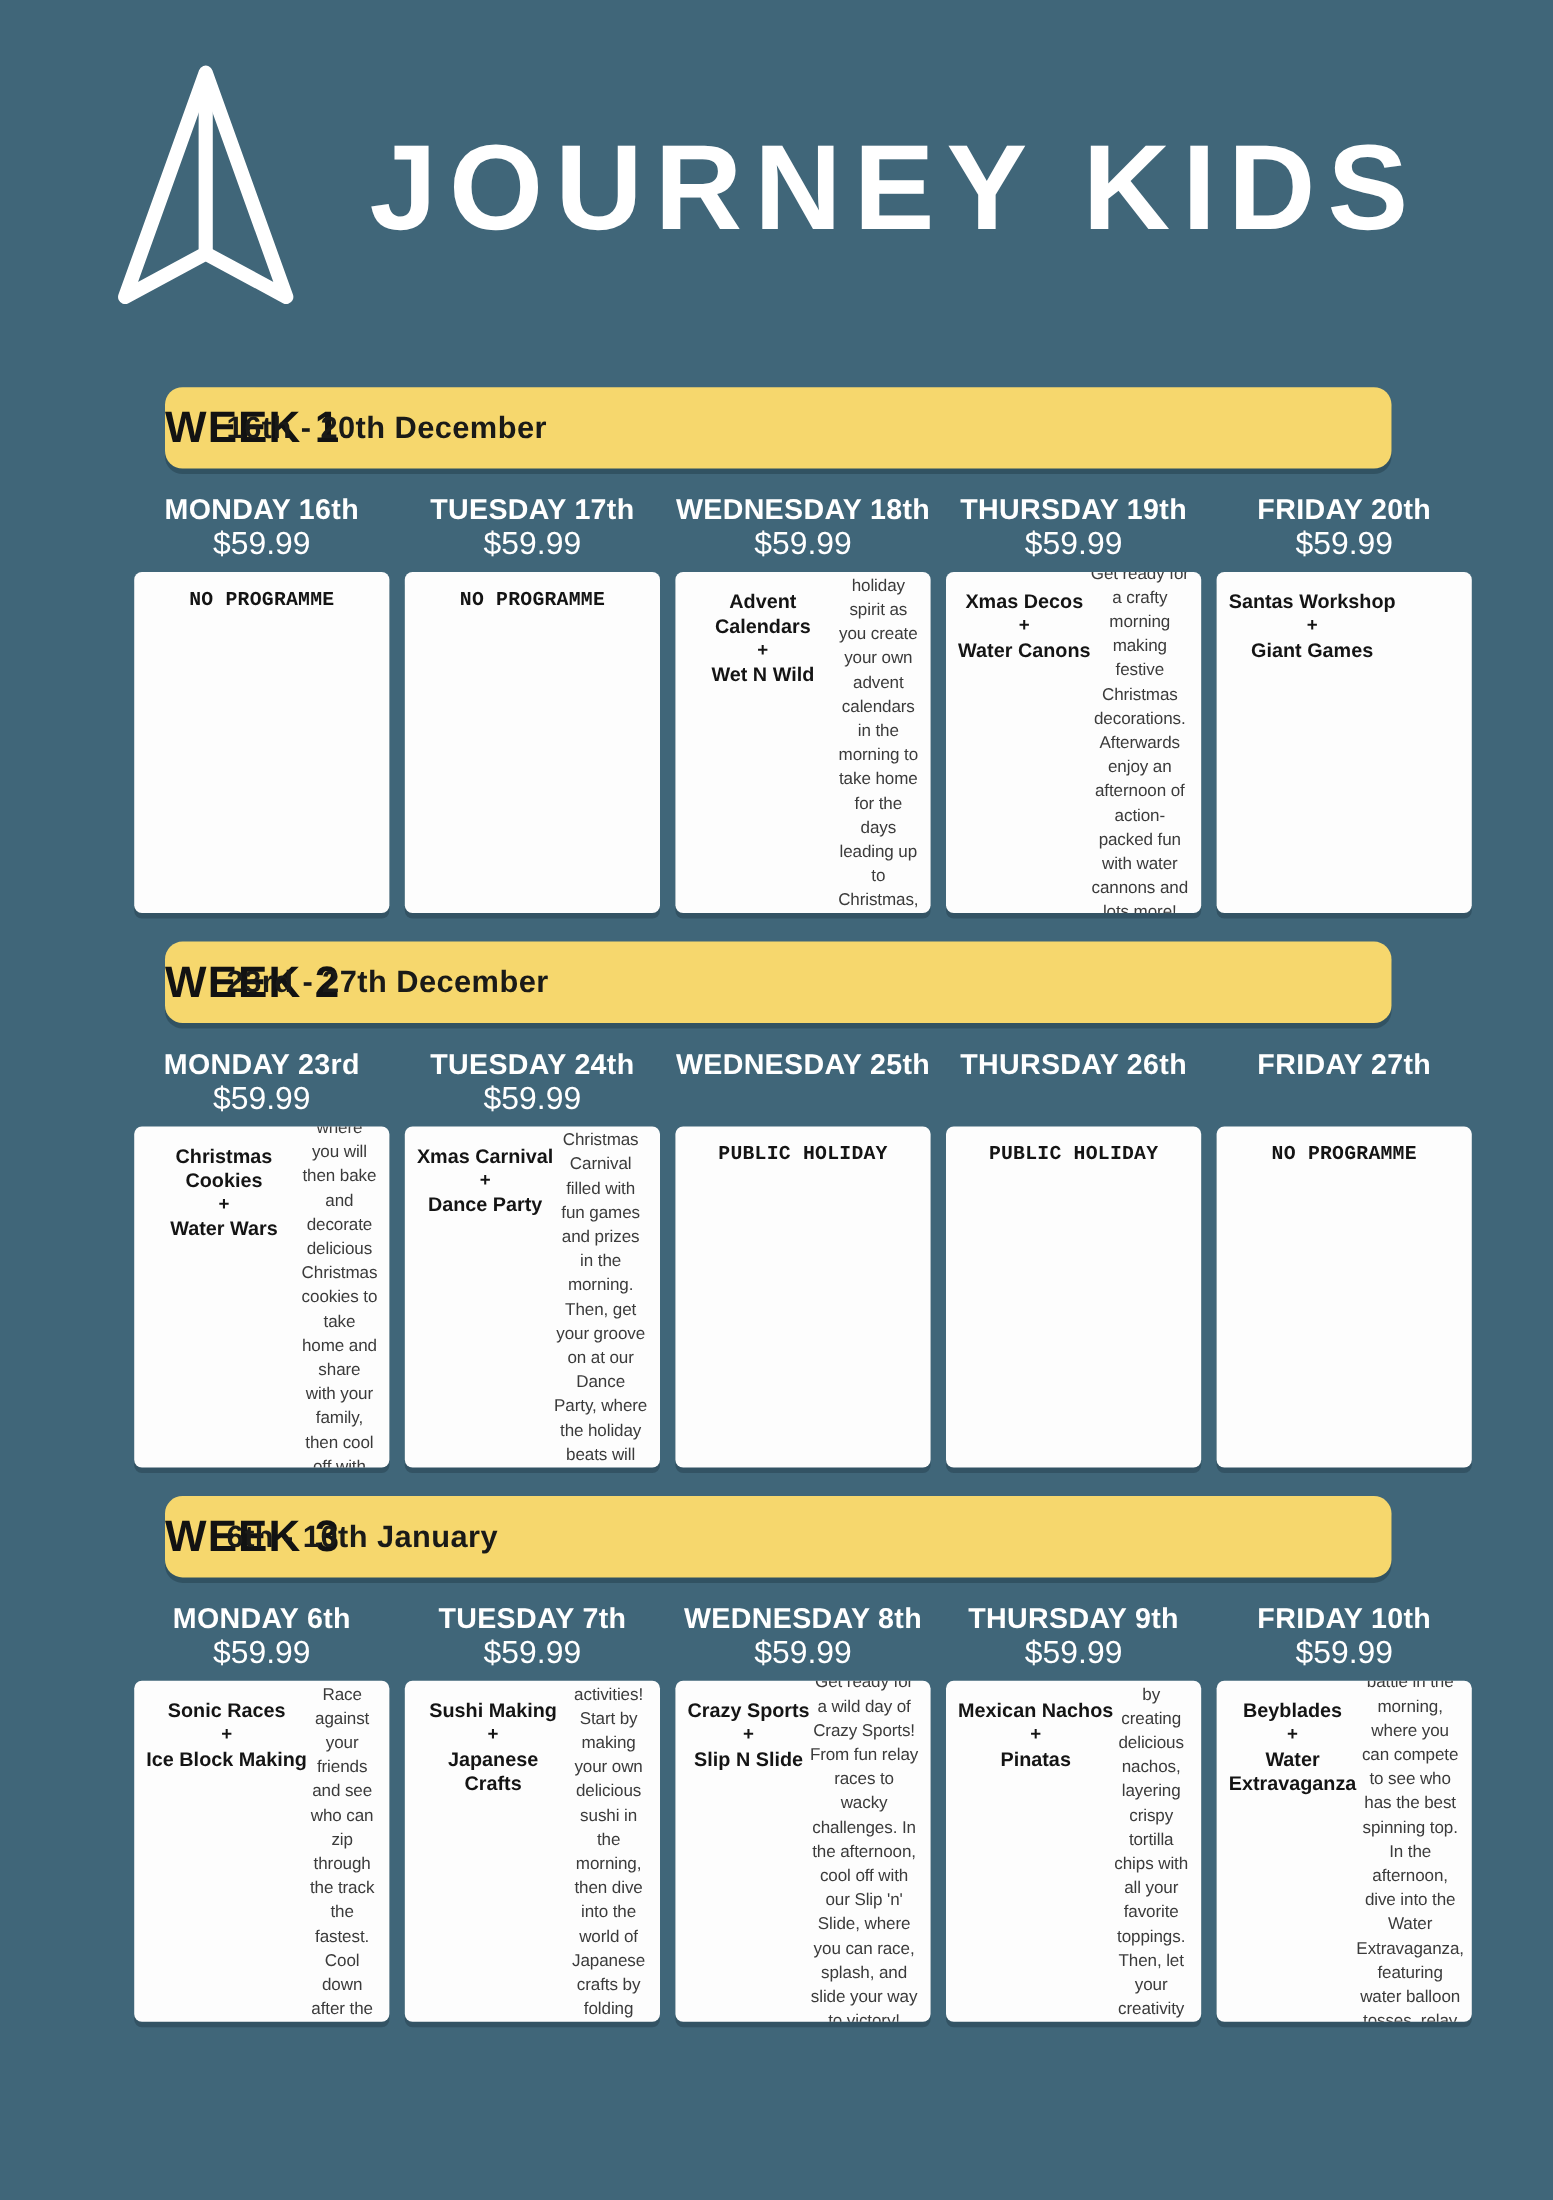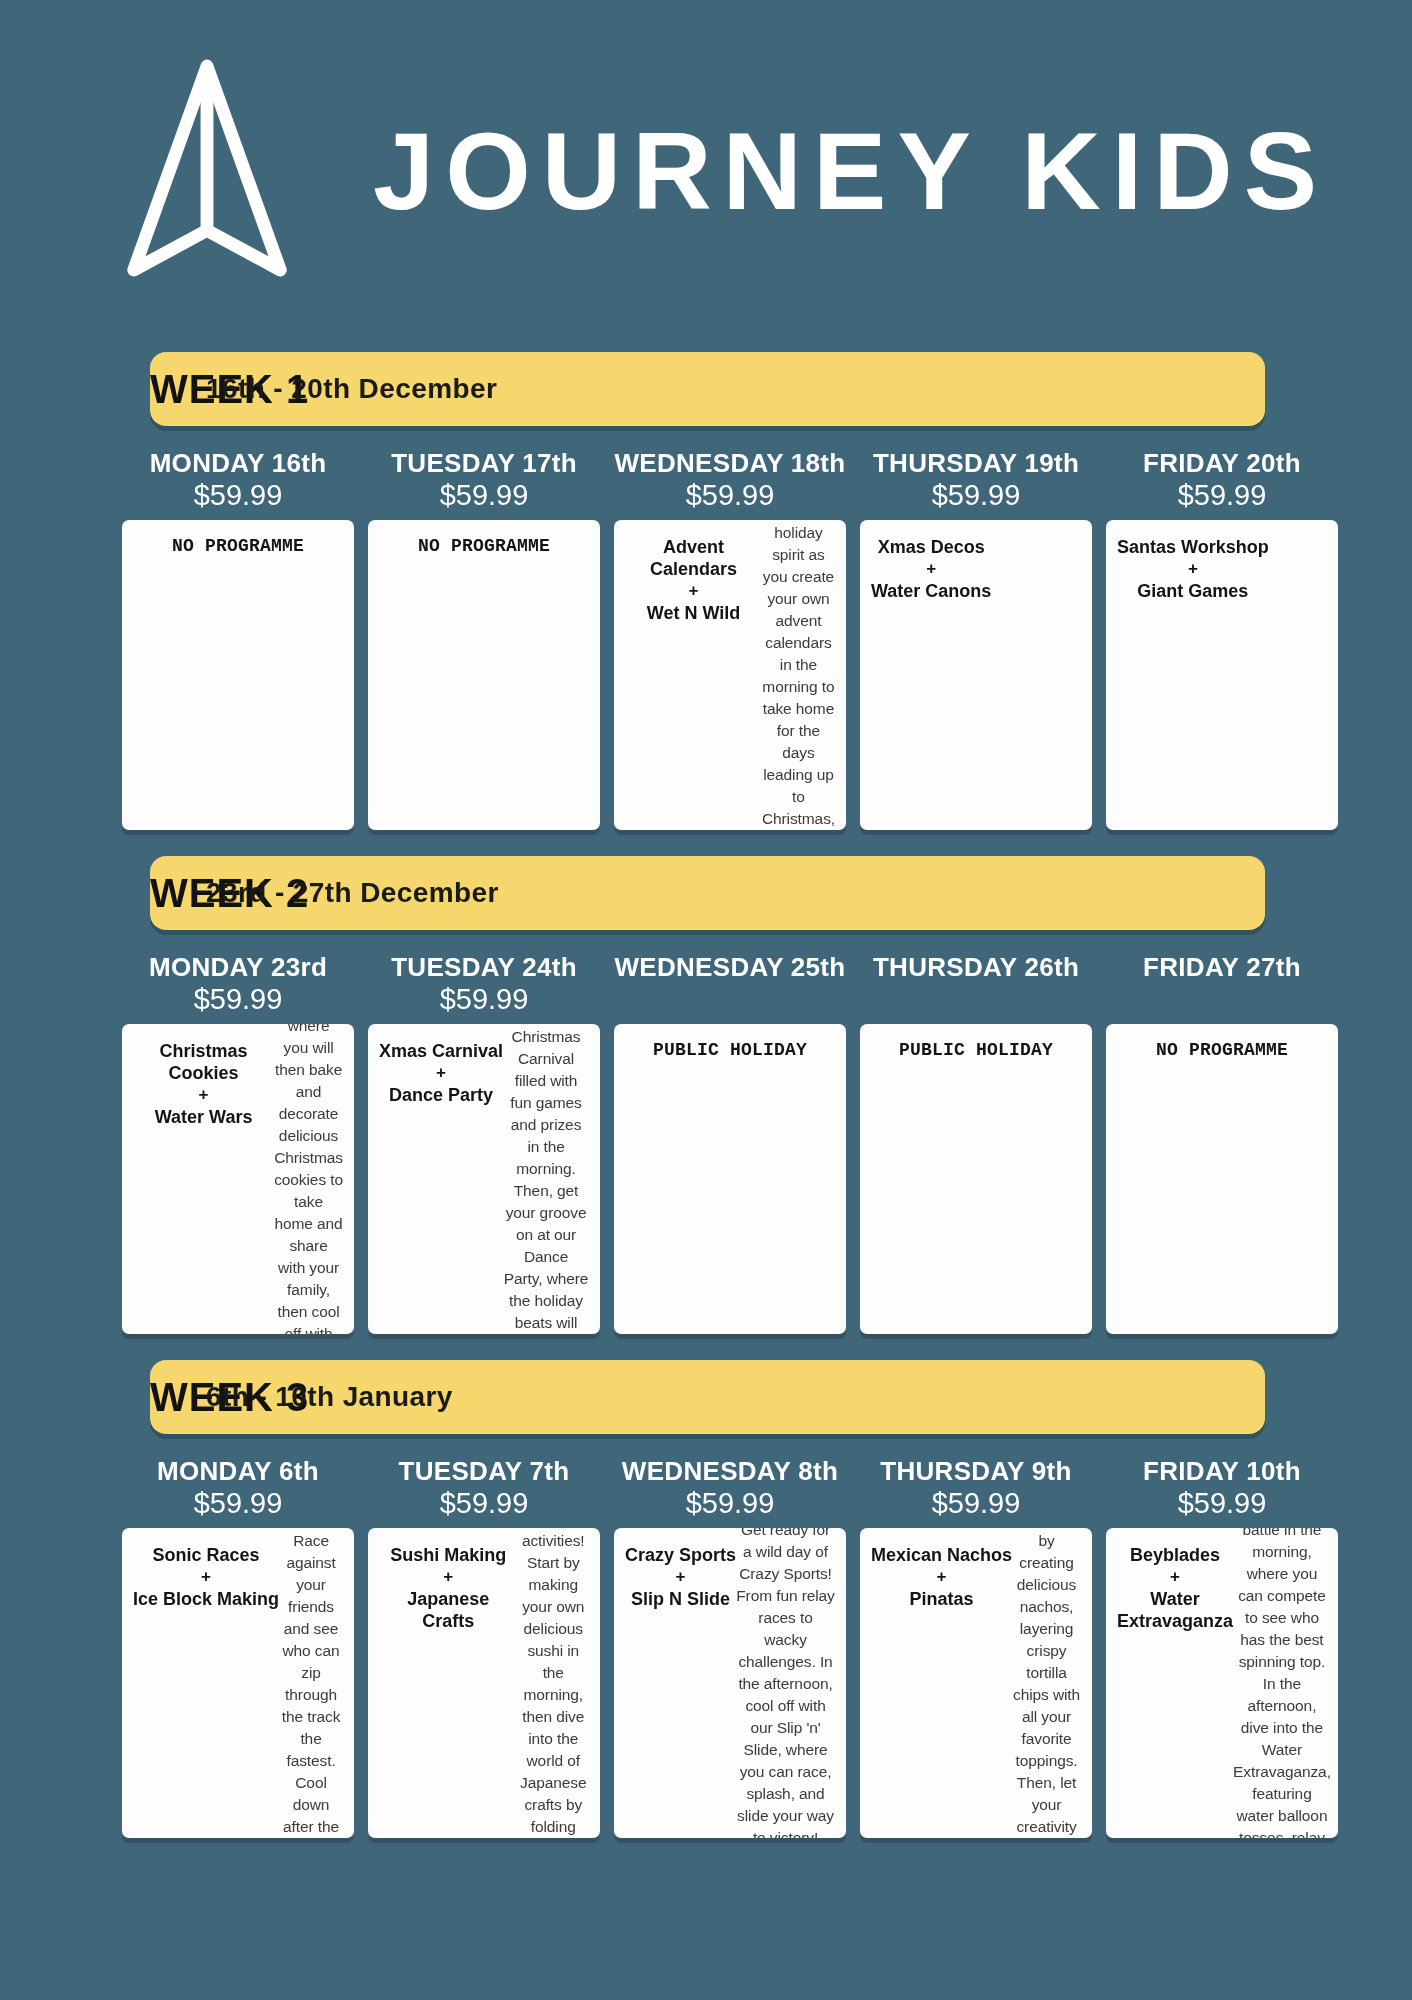--- a/index.html
+++ b/index.html
@@ -2,21 +2,21 @@
 <html><head>
 <meta charset="utf-8">
 <style>
   html,body{margin:0;padding:0;}
   body{
     width:1412px;height:2000px;
     background:#406679;
     font-family:"Liberation Sans",sans-serif;
     overflow:hidden;position:relative;
   }
-  .header{display:flex;align-items:center;gap:67px;padding:52px 0 0 88px;height:238px;margin-left:20px;}
+  .header{display:flex;align-items:center;gap:50px;padding:52px 0 0 88px;height:238px;}
   .logo-icon{width:198px;height:230px;flex:0 0 auto;}
   .brand{color:#ffffff;font-size:110px;font-weight:700;letter-spacing:11px;white-space:nowrap;line-height:1;}
 
   .week-section{margin-top:26px;}
   .week-section.first{margin-top:62px;}
 
   .week-banner{
     position:relative;margin-left:150px;width:1115px;height:74px;
     background:#f6d76d;border-radius:16px;
     box-shadow:0 5px 0 rgba(23,46,58,0.35);
@@ -95,20 +95,23 @@
 
       <div class="day-col">
         <div class="day-name">THURSDAY 19th</div>
         <div class="day-price">$59.99</div>
         <div class="day-card">
           <div class="card-titles">
             <div>Xmas Decos</div>
             <div class="plus">+</div>
             <div>Water Canons</div>
           </div>
+          <div class="card-body-wrap">
+            <p class="card-body">Get ready for a crafty morning making festive Christmas decorations. Afterwards enjoy an afternoon of action-packed fun with water cannons and lots more!</p>
+          </div>
         </div>
       </div>
 
       <div class="day-col">
         <div class="day-name">FRIDAY 20th</div>
         <div class="day-price">$59.99</div>
         <div class="day-card">
           <div class="card-titles">
             <div>Santas Workshop</div>
             <div class="plus">+</div>

